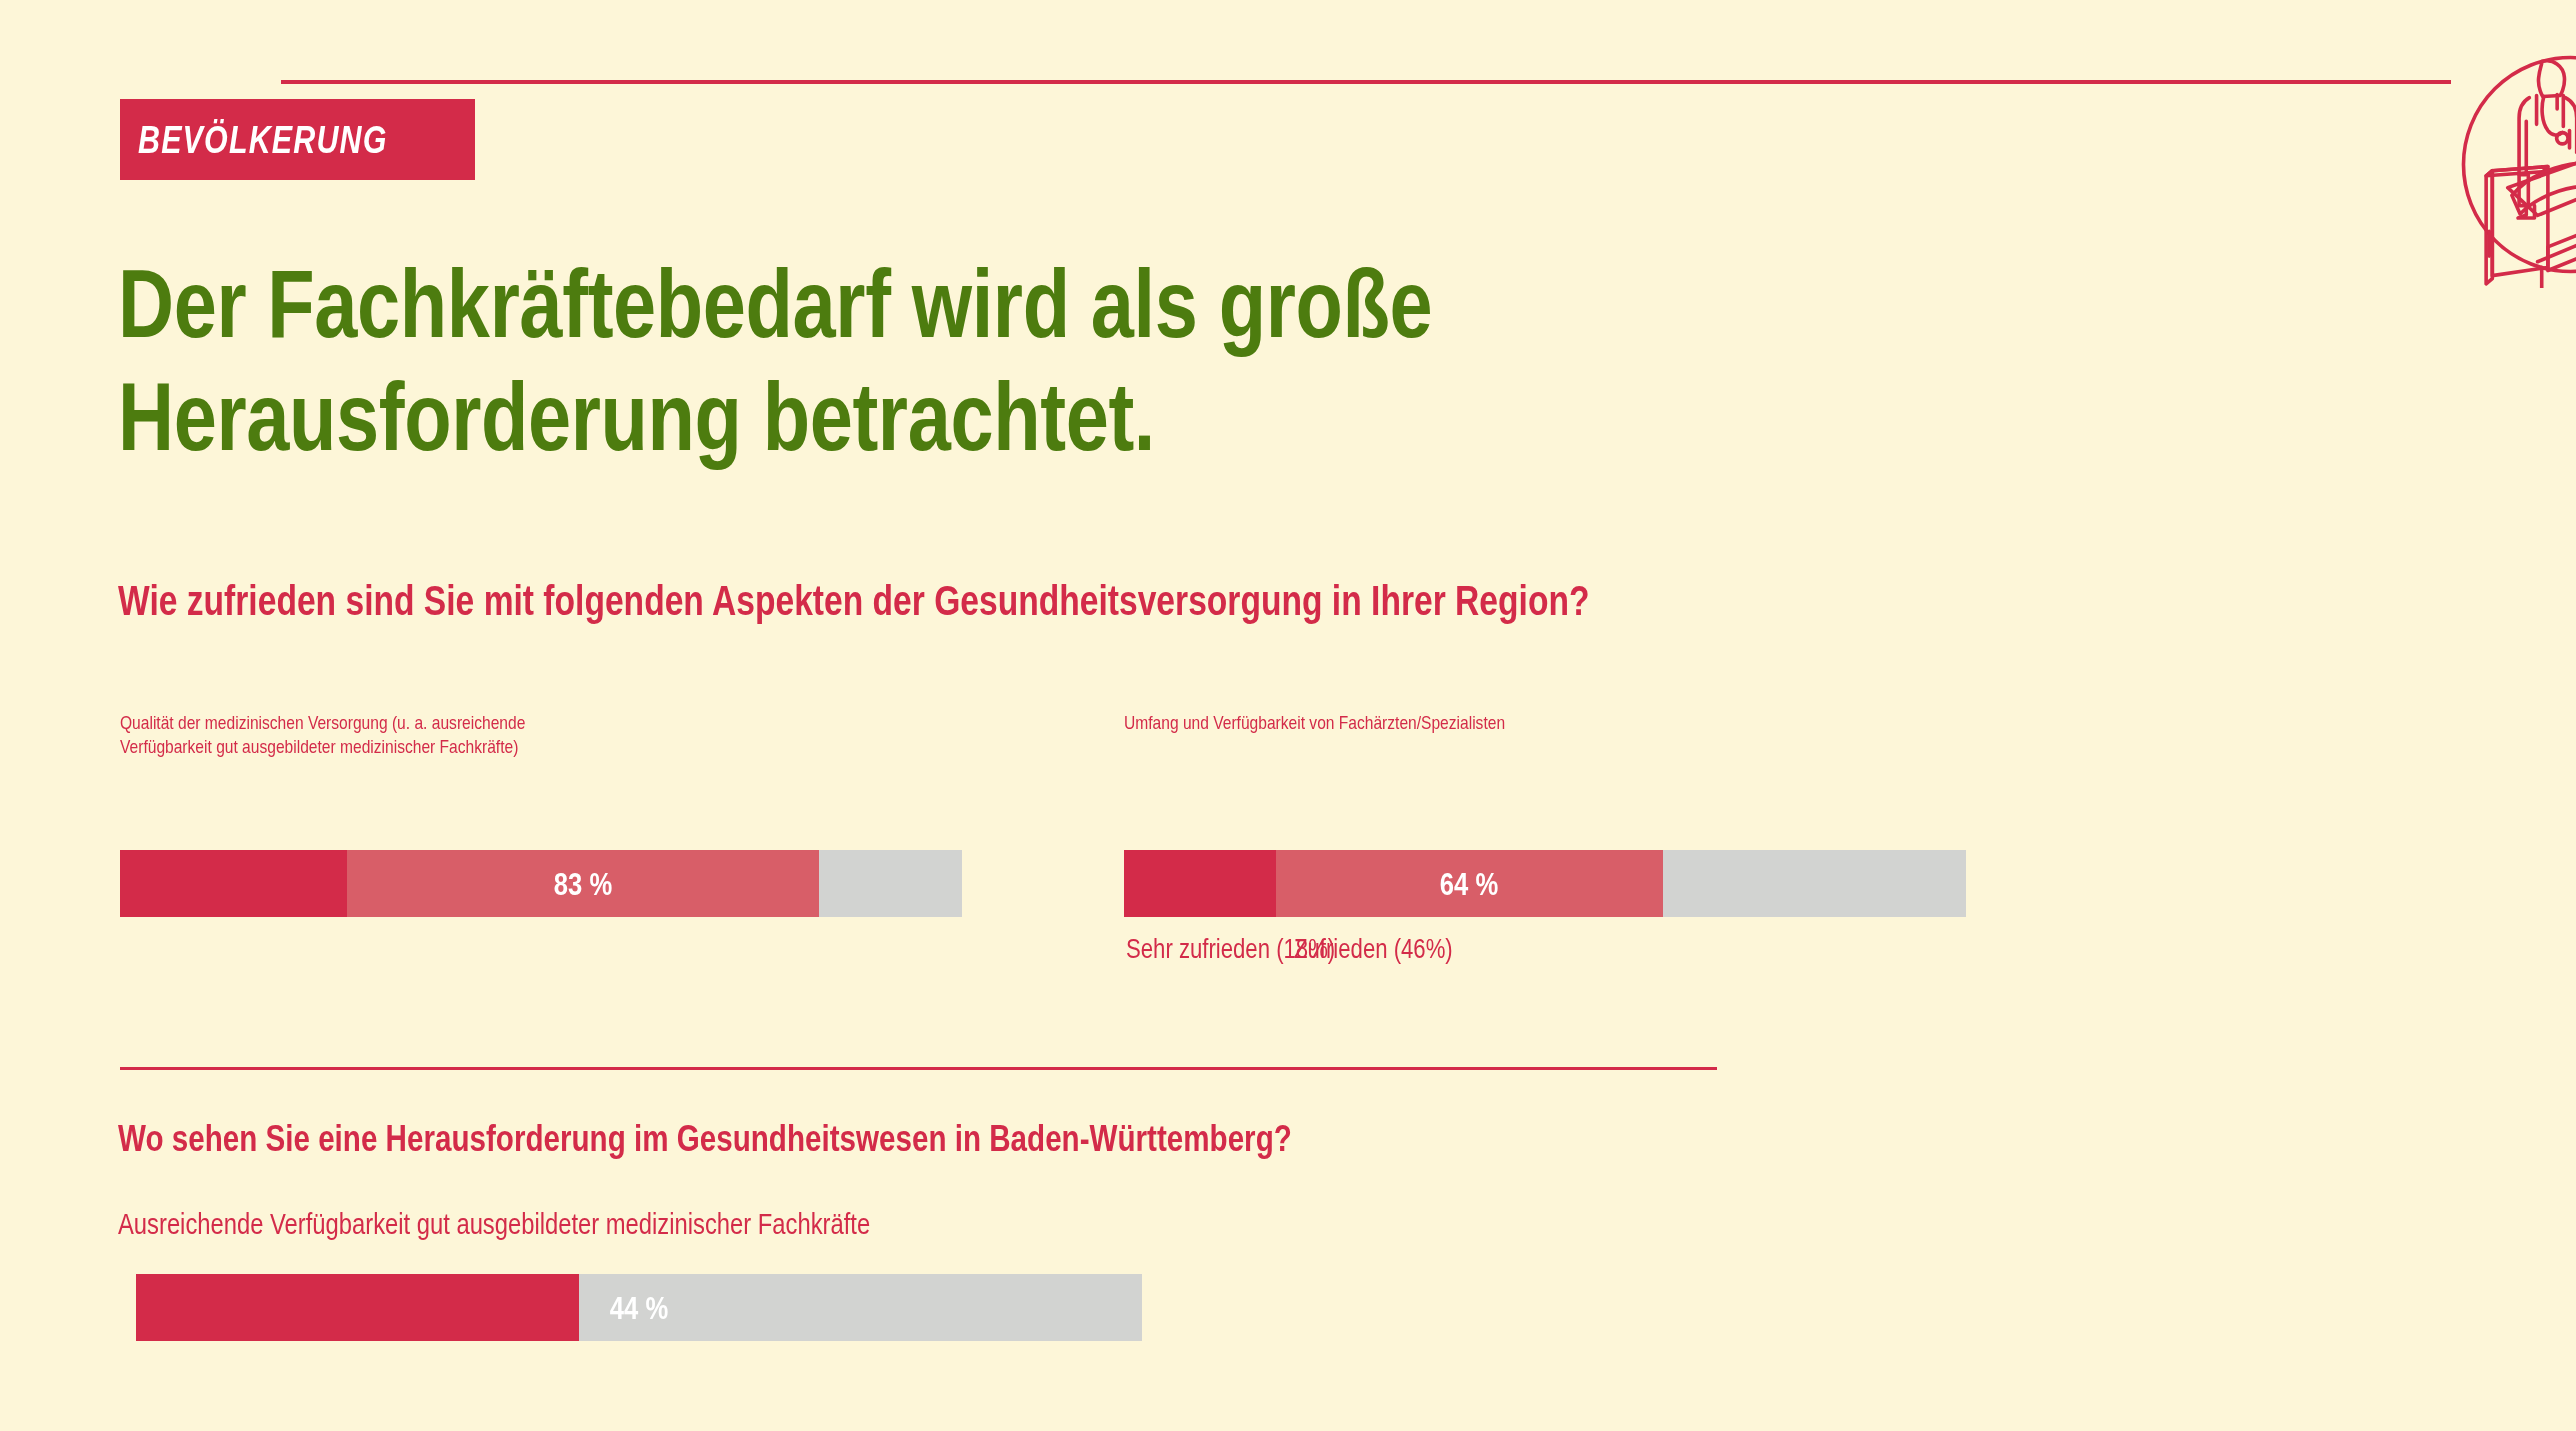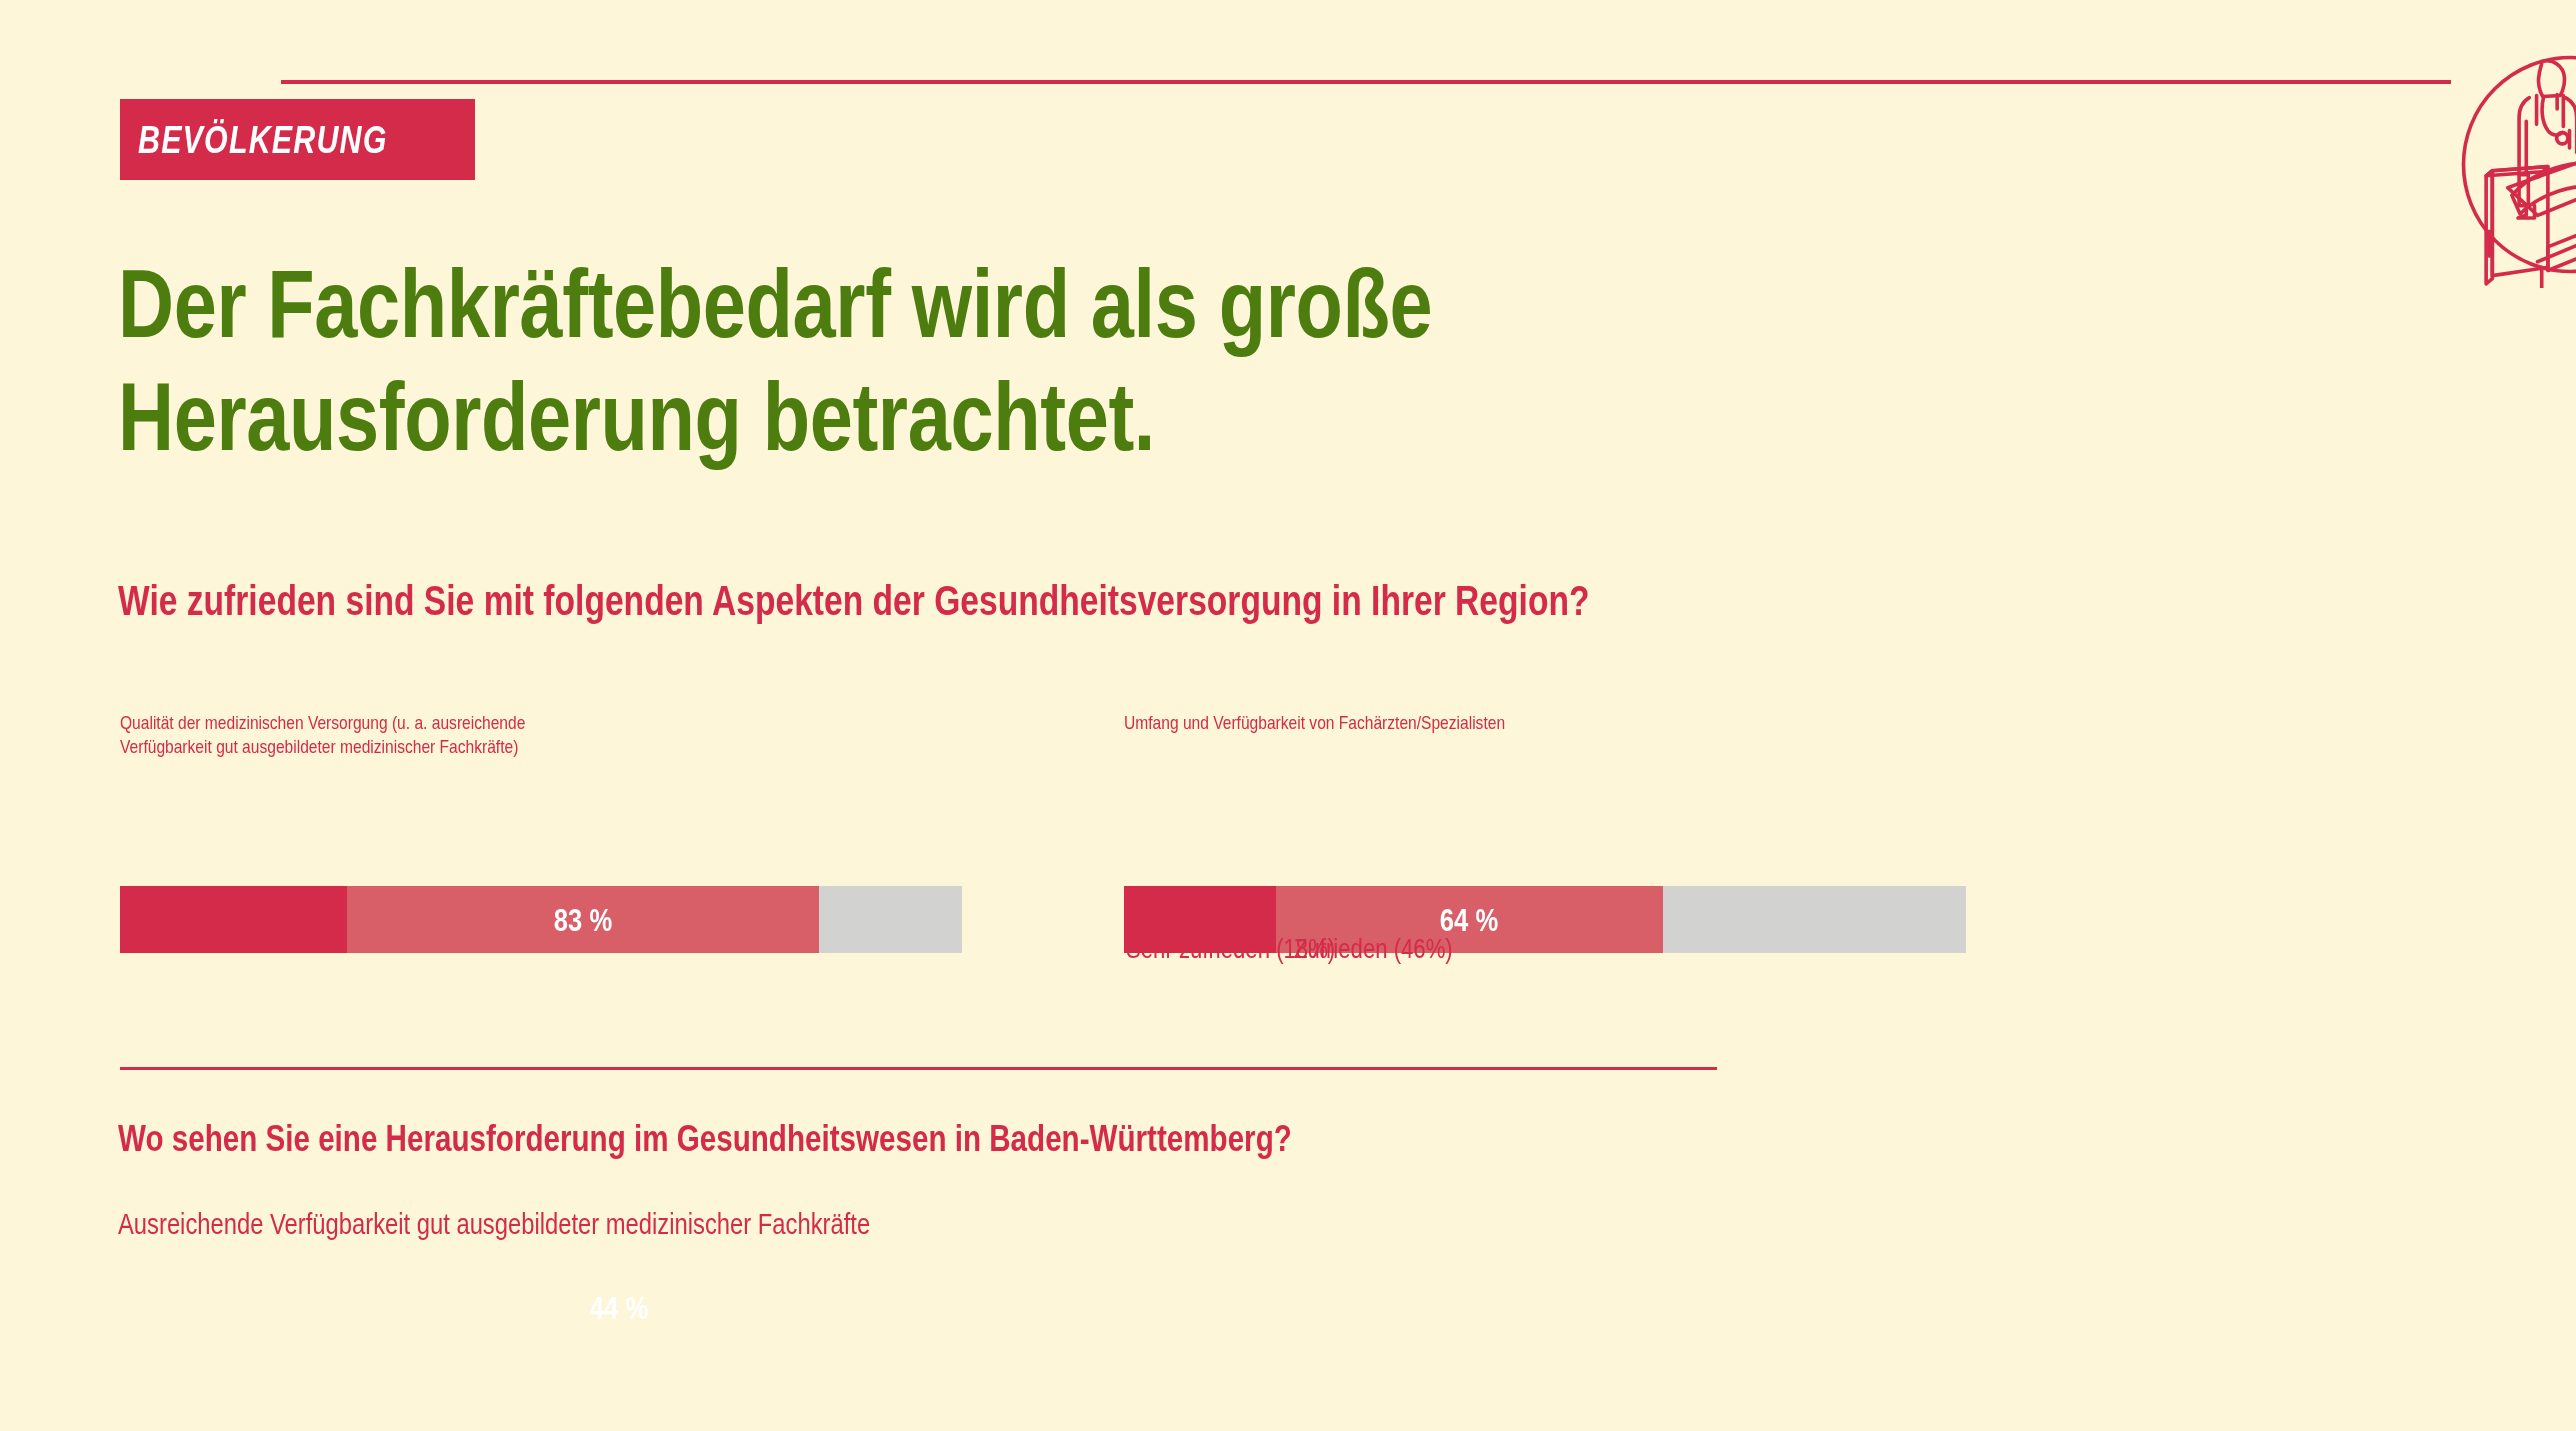--- a/index.html
+++ b/index.html
@@ -128,21 +128,20 @@
     white-space: nowrap;
   }
 
   .bar {
     position: absolute;
     left: 0;
     top: 139px;
     width: 842px;
     height: 67px;
     display: flex;
-    margin-top: 36px;
   }
   .bar .seg { position: relative; height: 100%; }
   .seg-very  { background: #D32B49; }
   .seg-sat   { background: #D85E68; }
   .seg-rest  { background: #D2D3D1; }
 
   .seg-value {
     position: absolute;
     left: 50%;
     top: 50%;
@@ -200,26 +199,25 @@
     top: 1208px;
     color: #D32B49;
     font-size: 29px;
     font-family: "Liberation Sans Narrow", "Liberation Sans", sans-serif;
     transform: scaleX(0.82);
     transform-origin: left center;
     white-space: nowrap;
   }
   .bar-bottom {
     position: absolute;
-    left: 116px;
+    left: 136px;
     top: 1274px;
     width: 1006px;
     height: 67px;
     display: flex;
-    align-items: flex-end;
   }
 </style>
 </head>
 <body>
 
 <div class="page">
 
   <div class="kicker-row">
     <div class="kicker-badge">
       <span>BEVÖLKERUNG</span>

